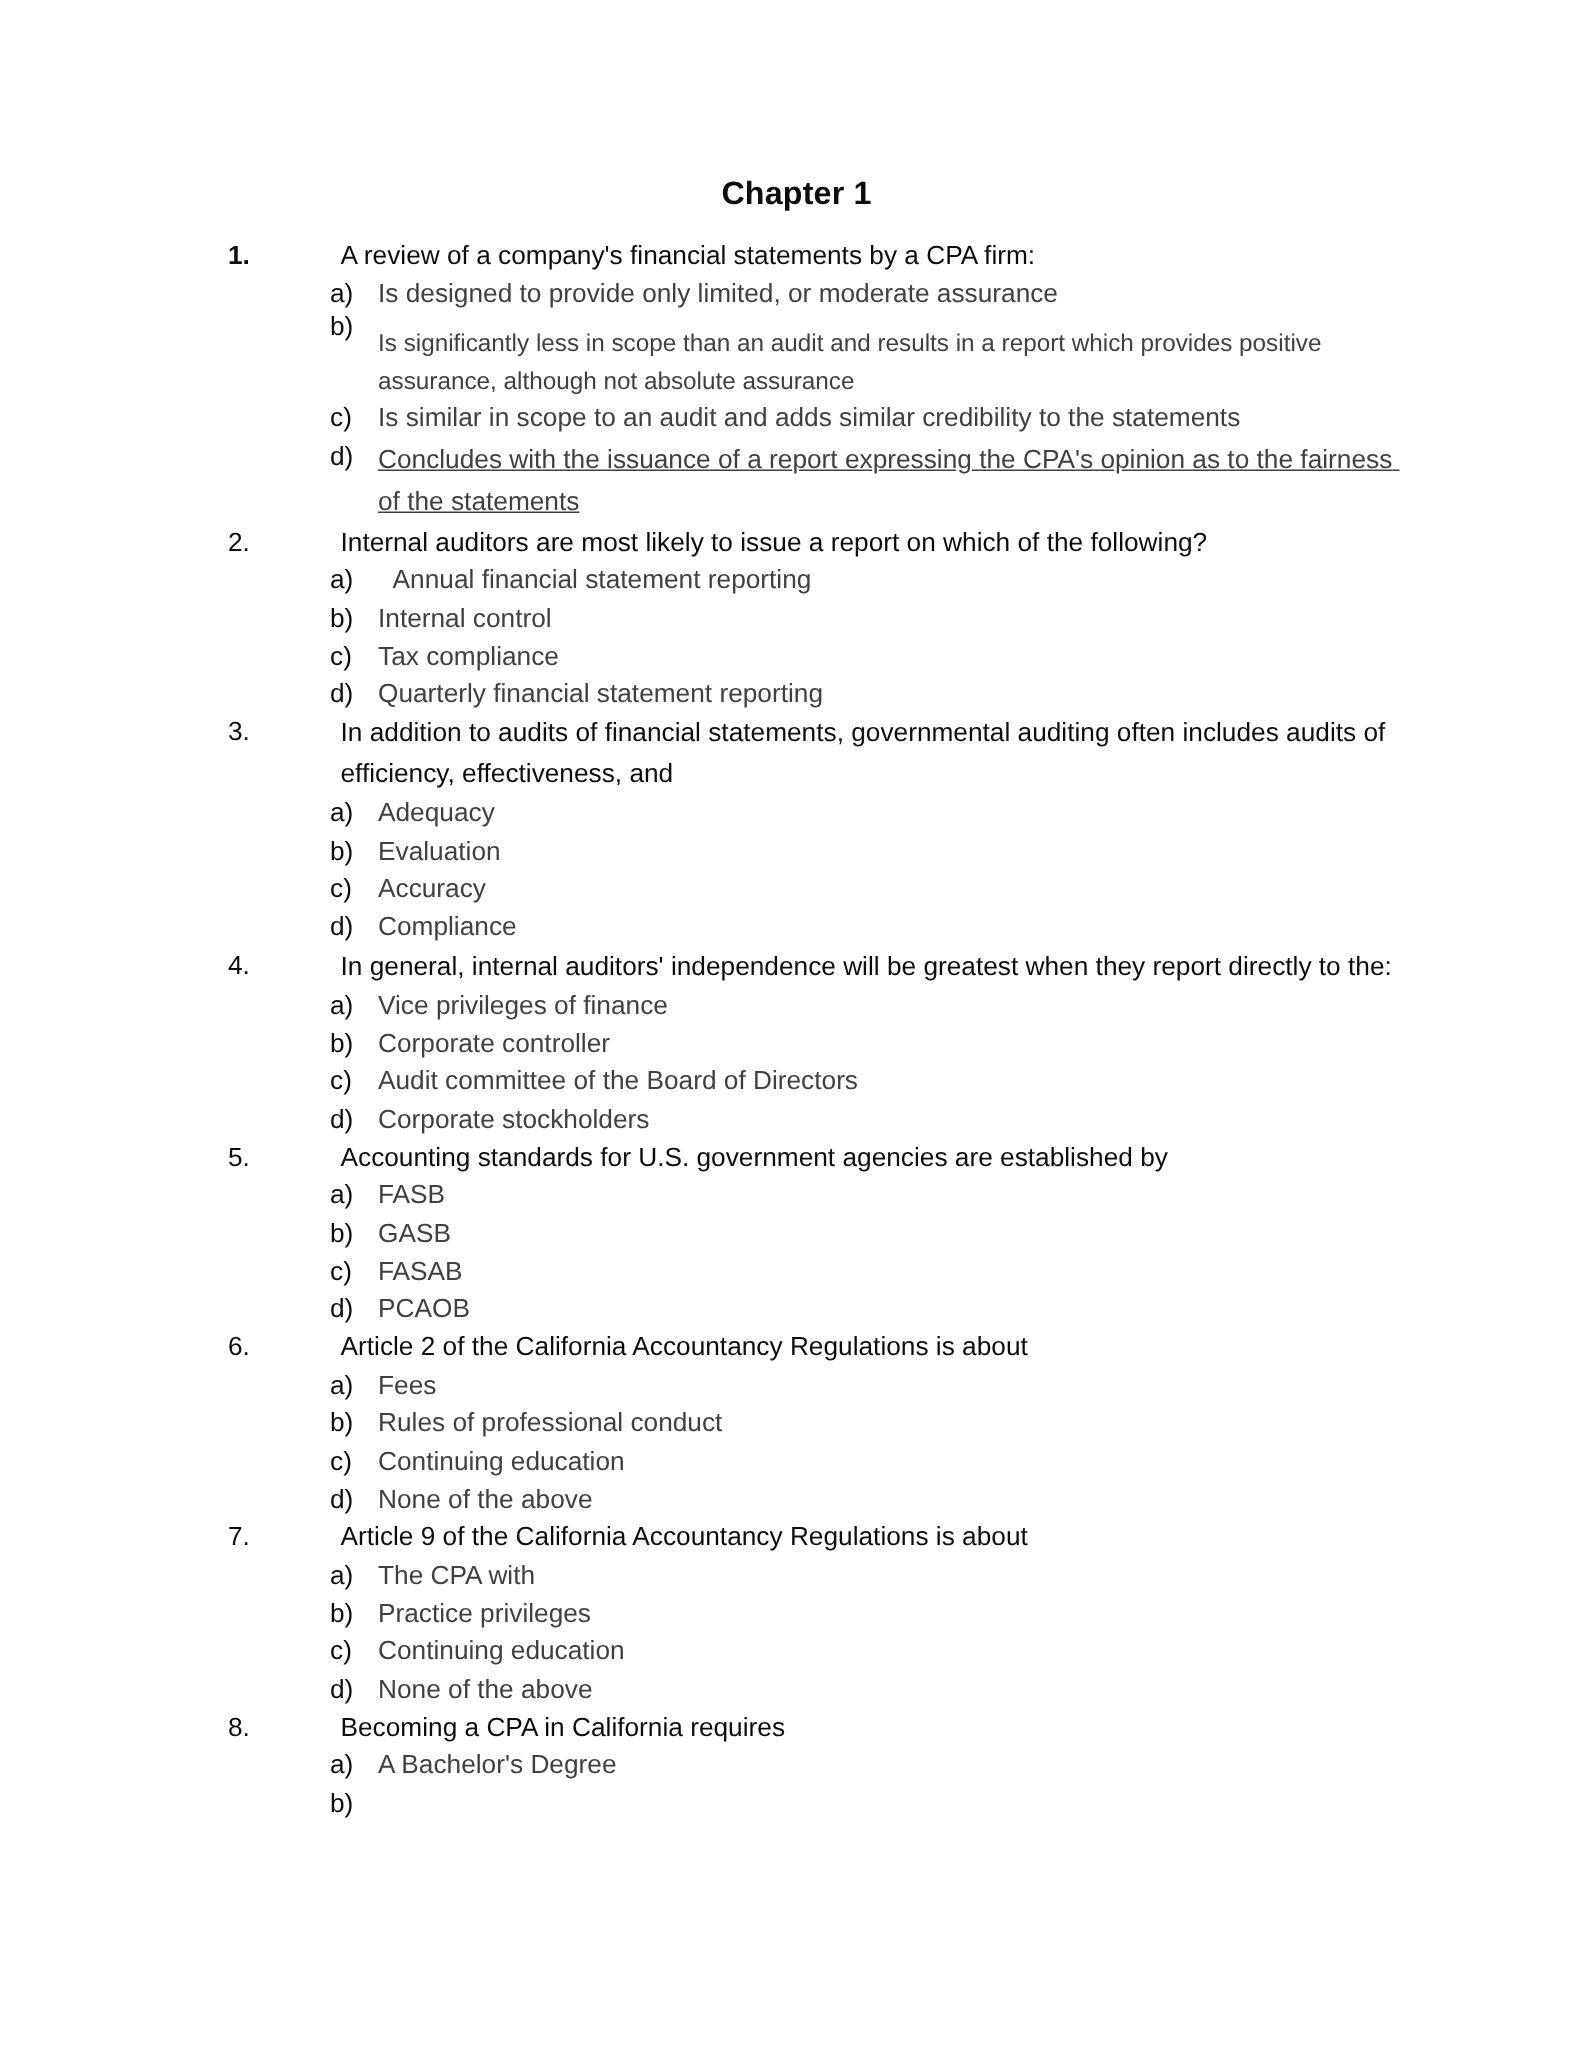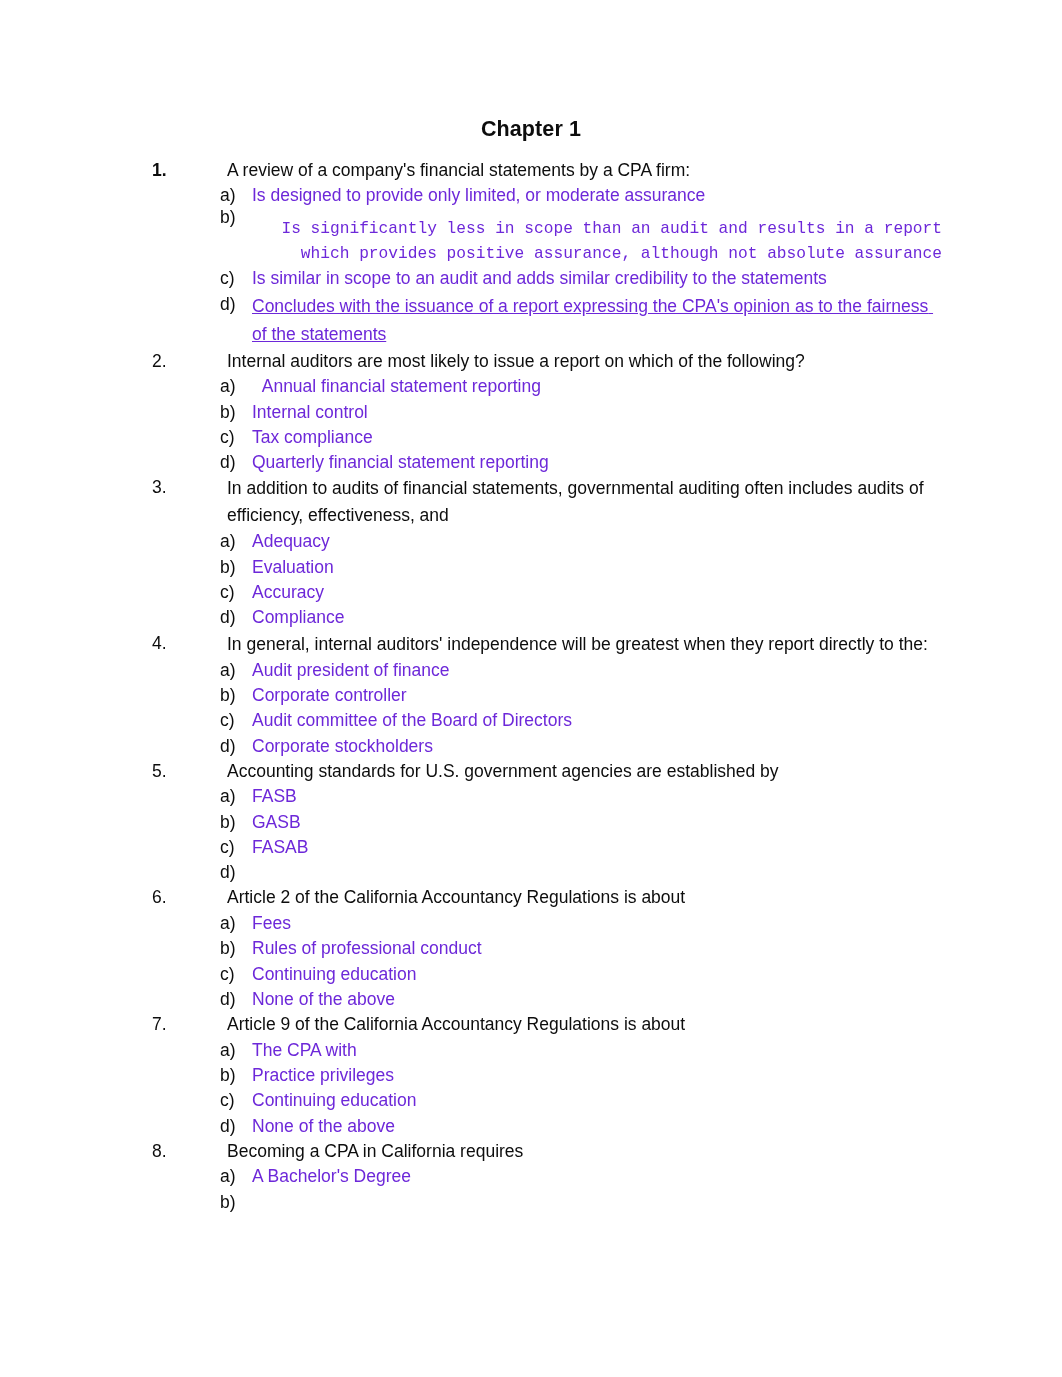--- a/index.html
+++ b/index.html
@@ -93,37 +93,36 @@
   .opt-letter {
     flex: 0 0 32px;
     font-size: 17.5px;
     line-height: 25.3px;
     color: #0d0d0d;
   }
   .opt-text {
     flex: 1 1 auto;
     font-size: 17.5px;
     line-height: 25.3px;
-    color: #6d28d9;
+    color: #404040;
     white-space: pre-wrap;
   }
   
   .opt-text.loose { line-height: 28.5px; text-decoration: underline; }
 
   
   .opt-row.alt-face .opt-letter {
     line-height: 19px;
     padding-top: 0px;
   }
   .opt-row.alt-face .opt-text {
-    font-family: Liberation Mono, monospace;
+    font-family: Liberation Sans, sans-serif;
     font-size: 16.2px;
     line-height: 24.5px;
     padding-top: 9px;
-    text-align: right;
   }
 </style>
 </head>
 <body>
 
 <div class="page">
 
   <h1 class="doc-title">Chapter 1</h1>
 
   <ol class="qlist">
@@ -204,21 +203,21 @@
     </li>
 
     <li class="question">
       <div class="q-row">
         <span class="q-num">4.</span>
         <span class="q-text loose">In general, internal auditors' independence will be greatest when they report directly to the:</span>
       </div>
       <ul class="options">
         <li class="opt-row">
           <span class="opt-letter">a)</span>
-          <span class="opt-text">Audit president of finance</span>
+          <span class="opt-text">Vice privileges of finance</span>
         </li>
         <li class="opt-row">
           <span class="opt-letter">b)</span>
           <span class="opt-text">Corporate controller</span>
         </li>
         <li class="opt-row">
           <span class="opt-letter">c)</span>
           <span class="opt-text">Audit committee of the Board of Directors</span>
         </li>
         <li class="opt-row">
@@ -241,20 +240,21 @@
         <li class="opt-row">
           <span class="opt-letter">b)</span>
           <span class="opt-text">GASB</span>
         </li>
         <li class="opt-row">
           <span class="opt-letter">c)</span>
           <span class="opt-text">FASAB</span>
         </li>
         <li class="opt-row">
           <span class="opt-letter">d)</span>
+          <span class="opt-text">PCAOB</span>
         </li>
       </ul>
     </li>
 
     <li class="question">
       <div class="q-row">
         <span class="q-num">6.</span>
         <span class="q-text">Article 2 of the California Accountancy Regulations is about</span>
       </div>
       <ul class="options">

